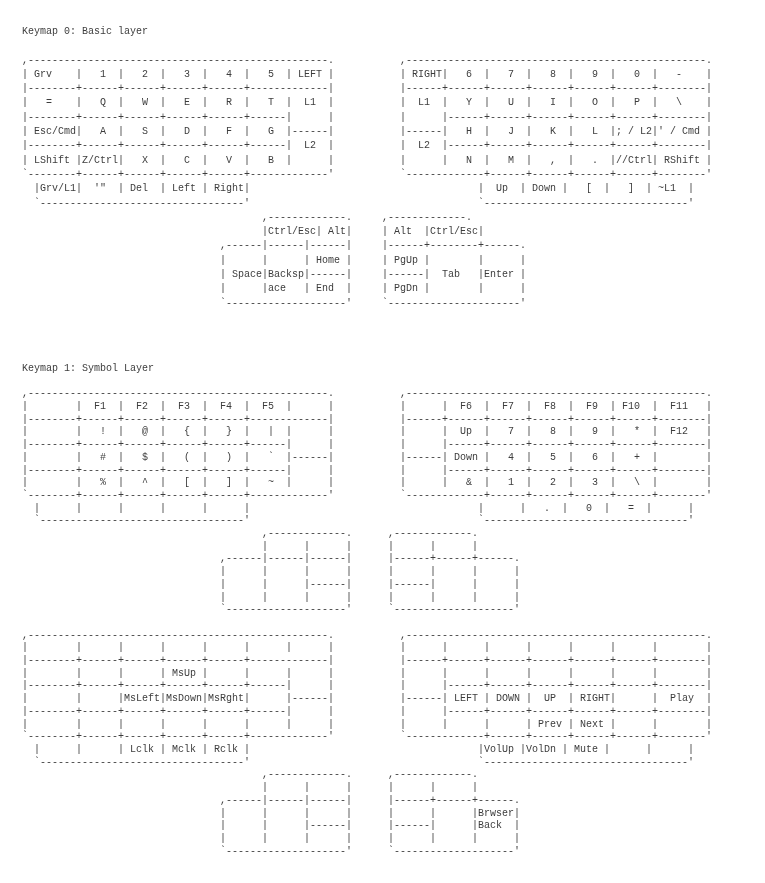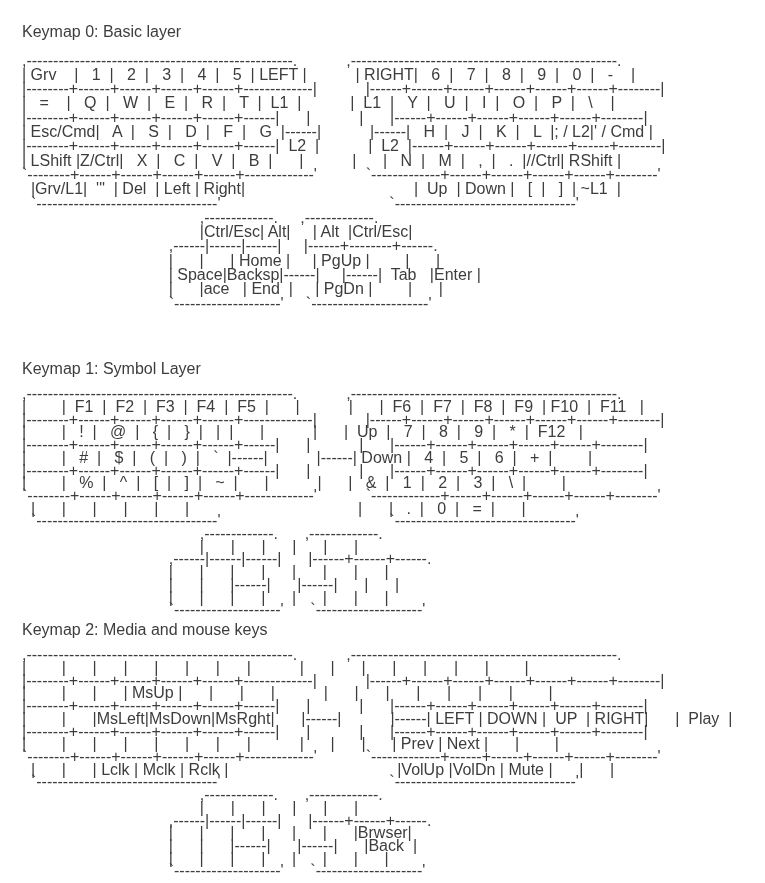--- a/index.html
+++ b/index.html
@@ -10,22 +10,22 @@
   body {
     width: 765px;
     height: 883px;
     overflow: hidden;
   }
   .doc {
     box-sizing: border-box;
     width: 765px;
     height: 883px;
     padding: 25px 6px 0 22px;
-    font-family: Liberation Sans, sans-serif;
-    font-size: 16px;
+    font-family: Liberation Mono, monospace;
+    font-size: 10px;
     color: #3d3d3d;
     background: #ffffff;
   }
   .section .title {
     white-space: pre;
     font-family: inherit;
     font-size: inherit;
   }
   .section pre {
     margin: 0;
@@ -84,21 +84,20 @@
                                         ,-------------.      ,-------------.
                                         |      |      |      |      |      |
                                  ,------|------|------|      |------+------+------.
                                  |      |      |      |      |      |      |      |
                                  |      |      |------|      |------|      |      |
                                  |      |      |      |      |      |      |      |
                                  `--------------------'      `--------------------'</pre>
   </div>
 
   <div class="section s2">
-    <div class="title">Keymap 2: Media and mouse keys</div>
     <pre>,--------------------------------------------------.           ,--------------------------------------------------.
 |        |      |      |      |      |      |      |           |      |      |      |      |      |      |        |
 |--------+------+------+------+------+-------------|           |------+------+------+------+------+------+--------|
 |        |      |      | MsUp |      |      |      |           |      |      |      |      |      |      |        |
 |--------+------+------+------+------+------|      |           |      |------+------+------+------+------+--------|
 |        |      |MsLeft|MsDown|MsRght|      |------|           |------| LEFT | DOWN |  UP  | RIGHT|      |  Play  |
 |--------+------+------+------+------+------|      |           |      |------+------+------+------+------+--------|
 |        |      |      |      |      |      |      |           |      |      |      | Prev | Next |      |        |
 `--------+------+------+------+------+-------------'           `-------------+------+------+------+------+--------'
   |      |      | Lclk | Mclk | Rclk |                                      |VolUp |VolDn | Mute |      |      |

